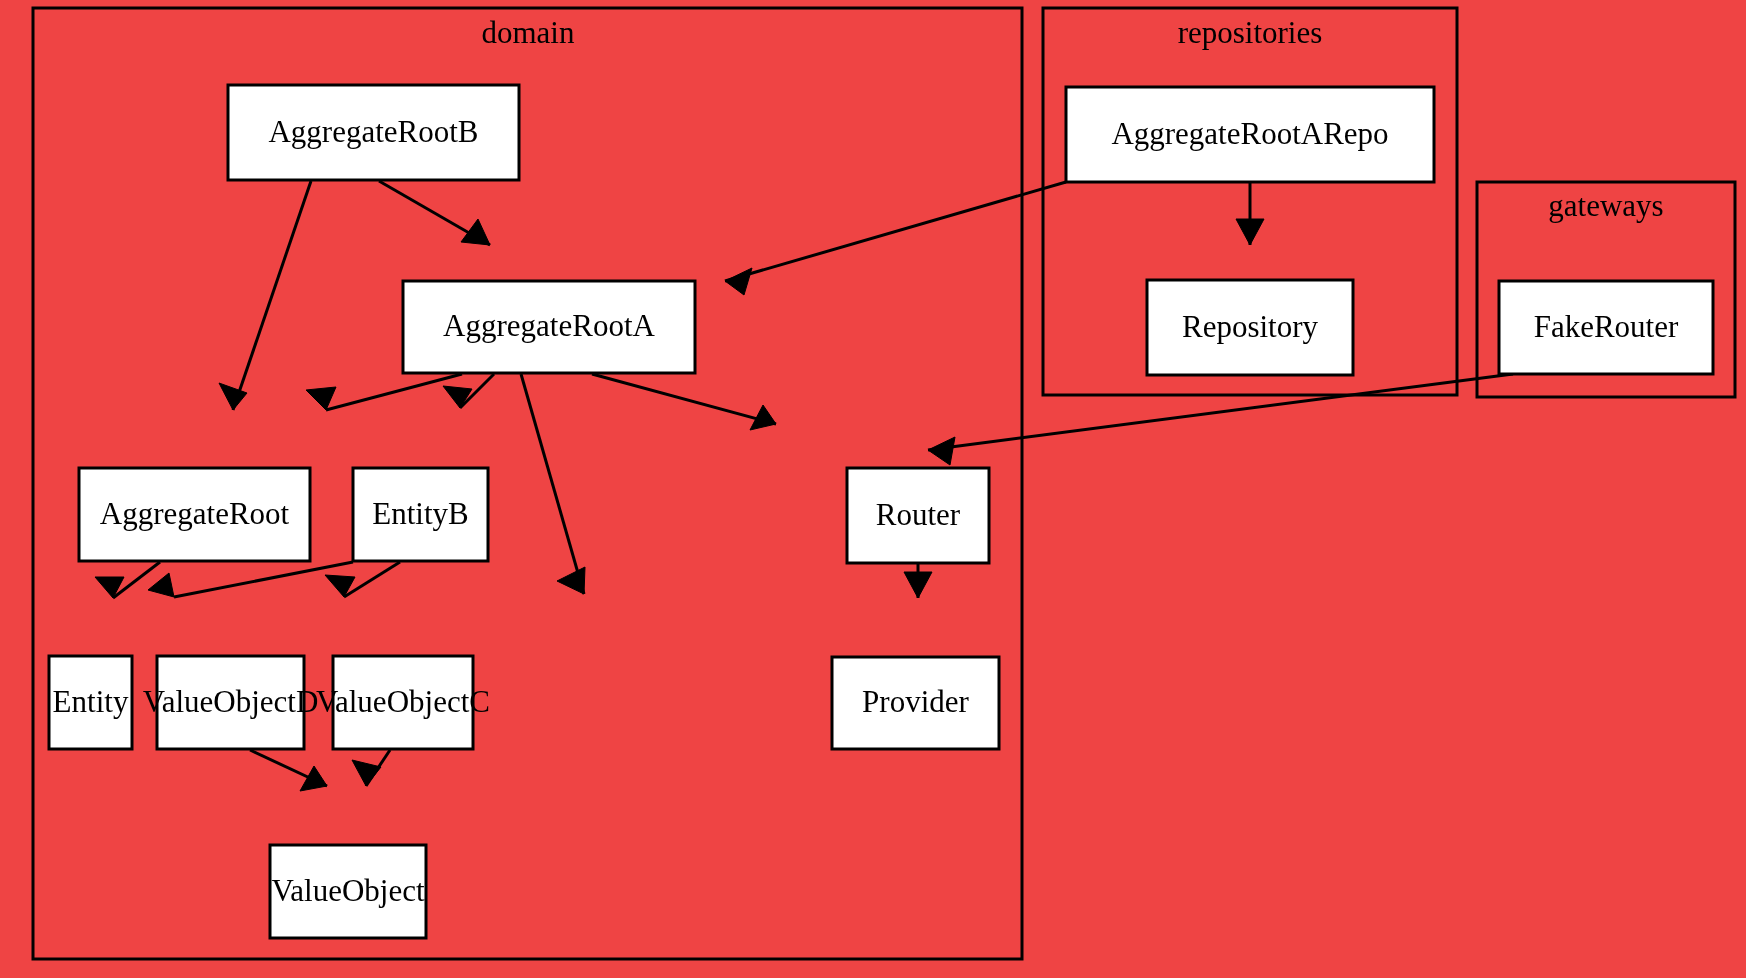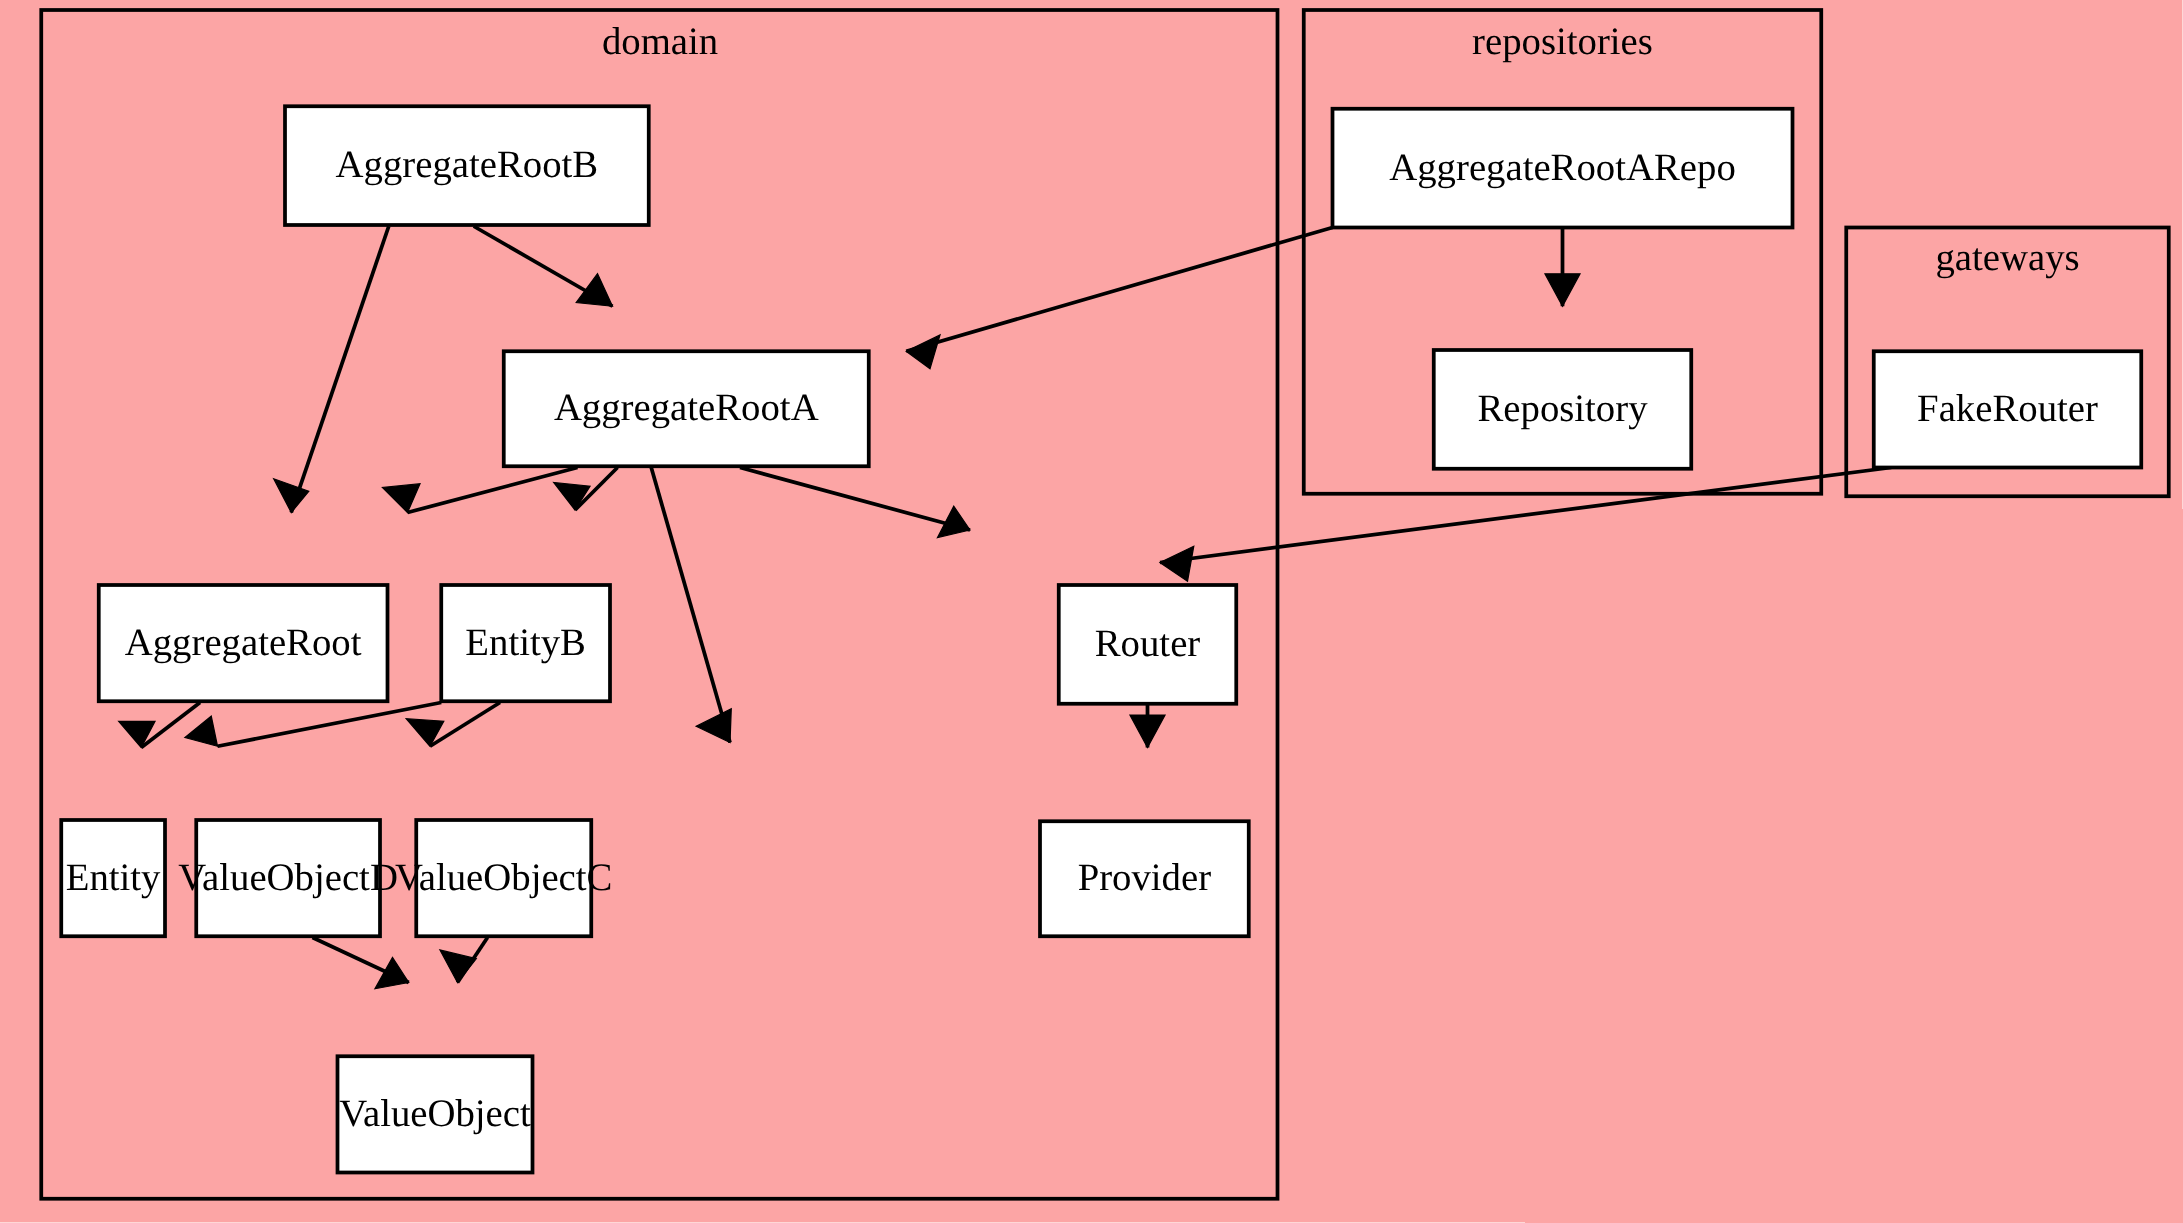--- a/index.html
+++ b/index.html
@@ -11,21 +11,21 @@
   body {
     width: 1746px;
     height: 978px;
     font-family: "Liberation Serif", "DejaVu Serif", serif;
     overflow: hidden;
   }
   #diagram-root {
     position: relative;
     width: 1746px;
     height: 978px;
-    background: #fca5a5;
+    background: #ef4444;
   }
   svg#graph {
     display: block;
     width: 1746px;
     height: 978px;
   }
   .cluster-box {
     fill: none;
     stroke: #000000;
     stroke-width: 3;

